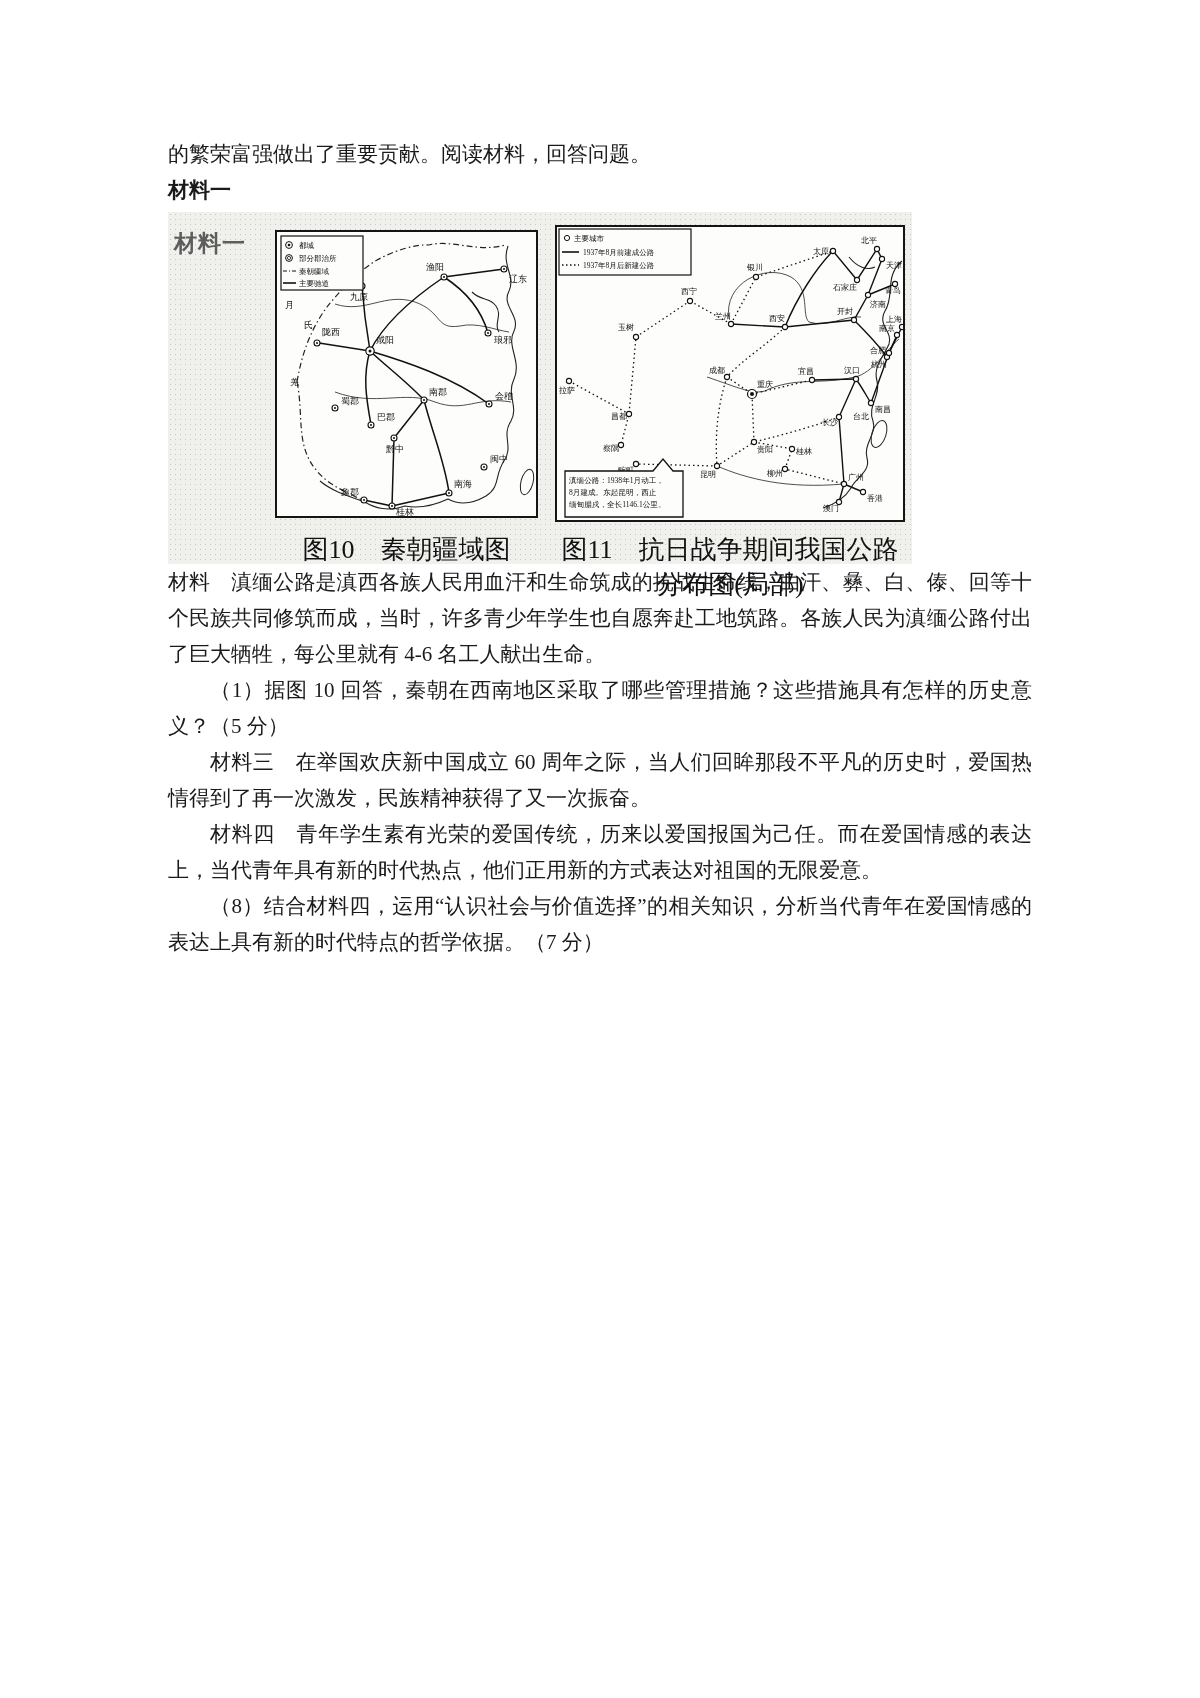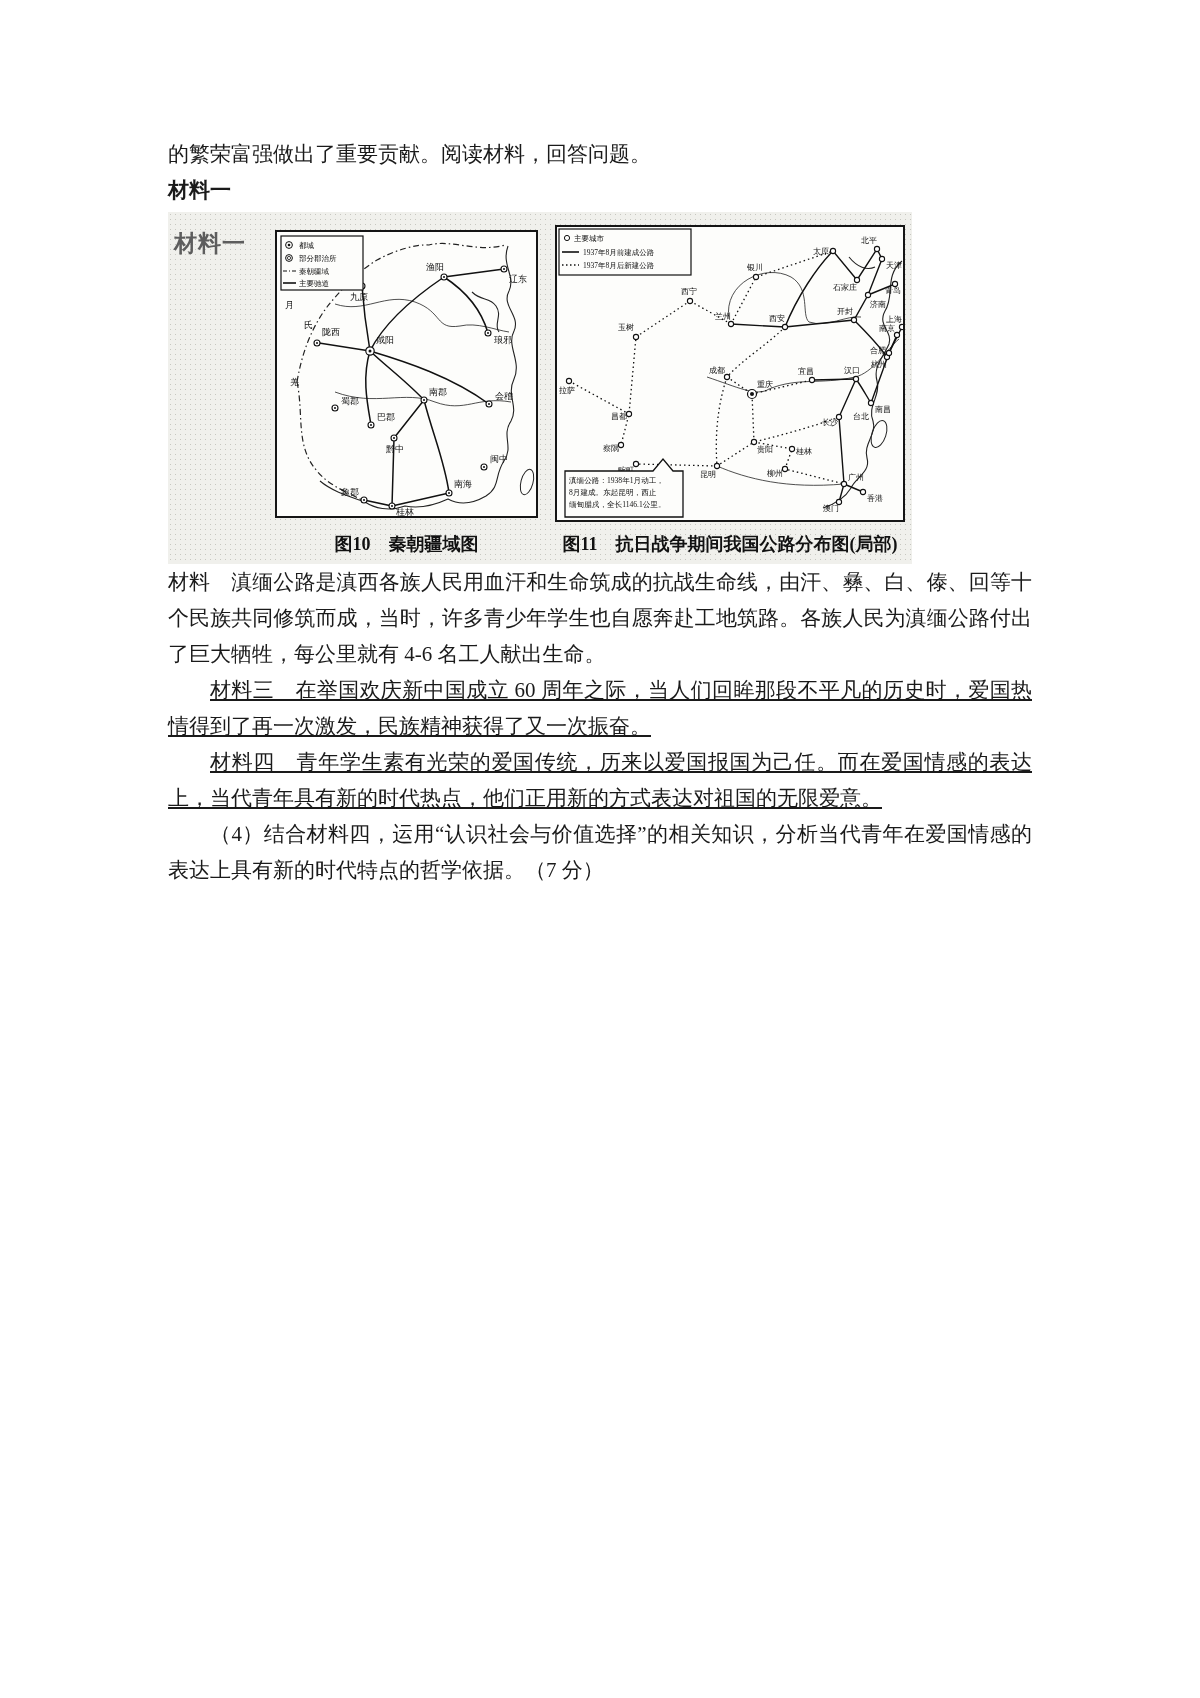--- a/index.html
+++ b/index.html
@@ -4,21 +4,21 @@
 <style>
   html,body{margin:0;padding:0;}
   body{
     width:1200px;height:1698px;background:#ffffff;
     font-family:"Liberation Serif","DejaVu Serif",serif;
     color:#1a1a1a;position:relative;overflow:hidden;
   }
   .content{padding:136px 105px 0 168px;width:864px;}
   .content p{margin:0;font-size:21px;line-height:36px;text-align:justify;}
   p.indent{text-indent:2em;}
-  .gap-top{margin-top:36px;text-decoration:underline;}
+  .gap-top{margin-top:36px;}
   .small-gap{margin-top:10px;}
   .m1-head{font-size:21px;line-height:34px;font-weight:bold;margin:0;}
 
   
   .figure{
     position:relative;width:744px;height:352px;margin-top:4px;
     background-color:#f0f0ec;
     background-image:radial-gradient(#c7c7c0 0.7px, transparent 0.8px);
     background-size:5px 5px;
   }
@@ -28,21 +28,21 @@
   }
   .map-panel{
     position:absolute;border:2px solid #151515;box-sizing:border-box;
     background-color:#fdfdfb;
     background-image:radial-gradient(#c3c3bc 0.6px, transparent 0.7px);
     background-size:4px 4px;
   }
   .panel-left{left:107px;top:18px;width:263px;height:288px;}
   .panel-right{left:387px;top:13px;width:350px;height:297px;}
   .caption{
-    position:absolute;top:320px;font-size:18px;font-weight:bold;
+    position:absolute;top:320px;font-size:26px;font-weight:normal;
     text-align:center;color:#111;
   }
   .cap-left{left:107px;width:263px;}
   .cap-right{left:387px;width:350px;}
   svg{display:block;}
   svg text{font-family:"Liberation Serif","DejaVu Serif",serif;fill:#111;}
   .lg-txt{font-size:7.5px;}
   .pl-lbl{font-size:9px;}
   .ct-lbl{font-size:8px;}
   .callout-txt{font-size:7.6px;}
@@ -301,17 +301,18 @@
           <text class="lg-txt" x="26" y="41">1937年8月后新建公路</text>
         </g>
       </svg>
     </div>
 
     <div class="caption cap-left">图10　秦朝疆域图</div>
     <div class="caption cap-right">图11　抗日战争期间我国公路分布图(局部)</div>
   </div>
 
   <p style="">材料　滇缅公路是滇西各族人民用血汗和生命筑成的抗战生命线，由汗、彝、白、傣、回等十个民族共同修筑而成，当时，许多青少年学生也自愿奔赴工地筑路。各族人民为滇缅公路付出了巨大牺牲，每公里就有 4-6 名工人献出生命。</p>
+  <p class="indent">（1）据图 10 回答，秦朝在西南地区采取了哪些管理措施？这些措施具有怎样的历史意义？（5 分）</p>
   <p class="indent gap-top">材料三　在举国欢庆新中国成立 60 周年之际，当人们回眸那段不平凡的历史时，爱国热情得到了再一次激发，民族精神获得了又一次振奋。</p>
   <p class="indent gap-top">材料四　青年学生素有光荣的爱国传统，历来以爱国报国为己任。而在爱国情感的表达上，当代青年具有新的时代热点，他们正用新的方式表达对祖国的无限爱意。</p>
-  <p class="indent">（4）结合材料四，运用“认识社会与价值选择”的相关知识，分析当代青年在爱国情感的表达上具有新的时代特点的哲学依据。（7 分）</p>
+  <p class="indent">（8）结合材料四，运用“认识社会与价值选择”的相关知识，分析当代青年在爱国情感的表达上具有新的时代特点的哲学依据。（7 分）</p>
 
 </div>
 
 </body></html>

